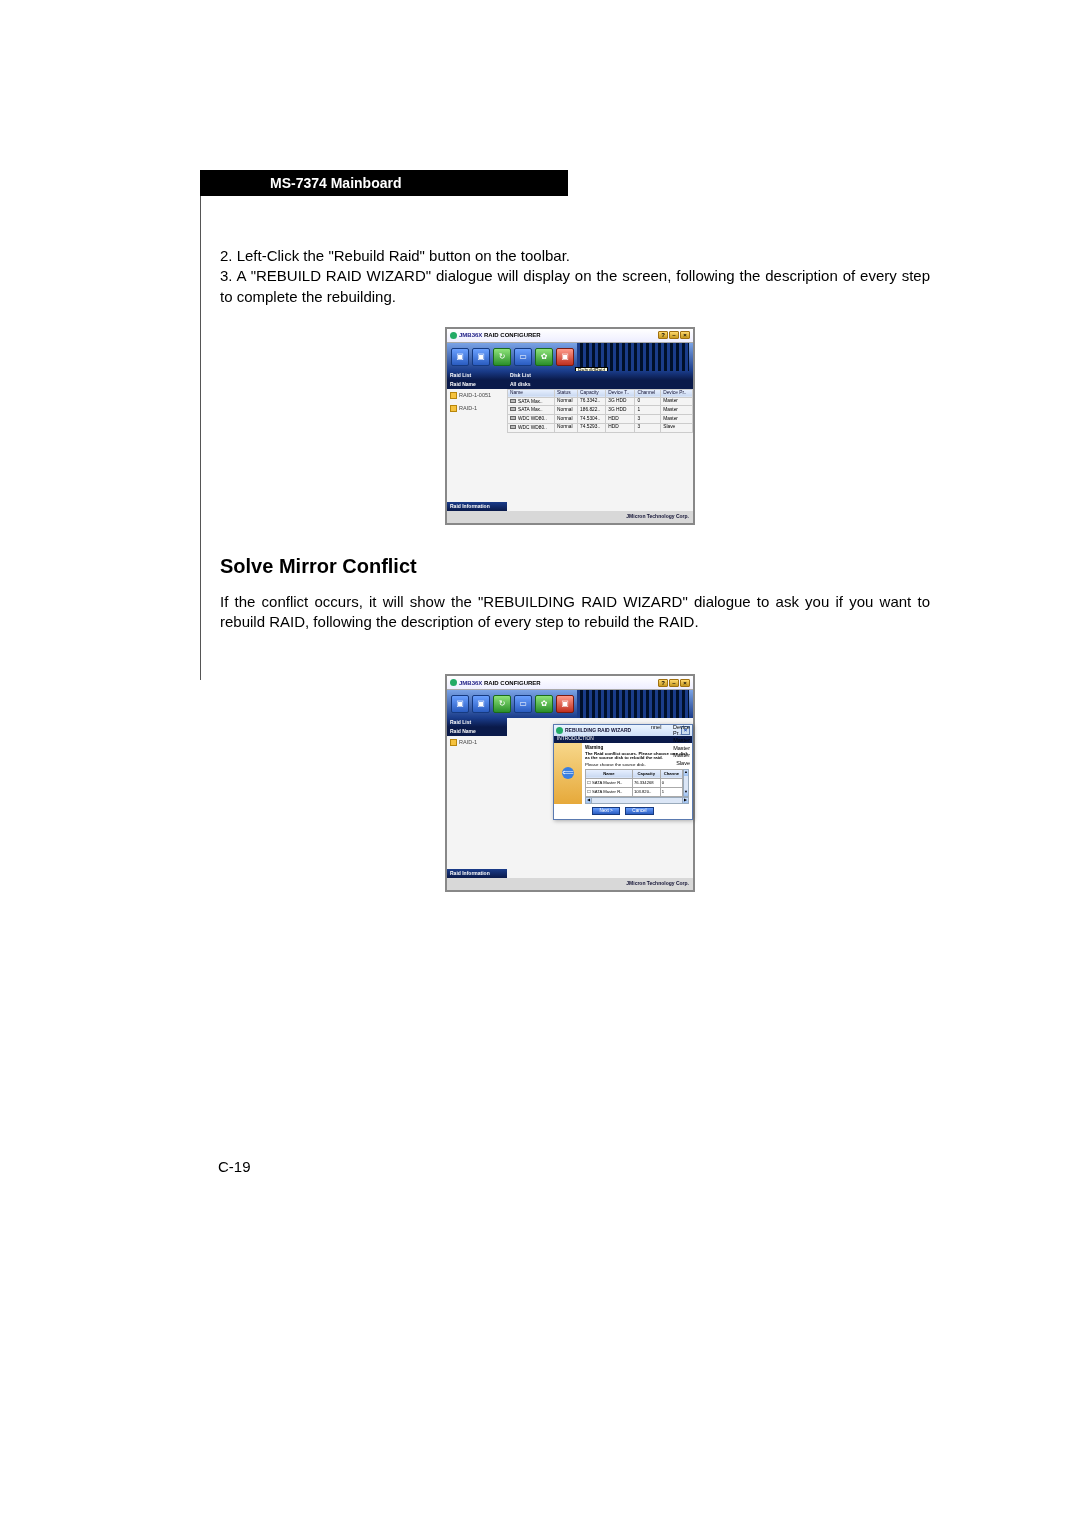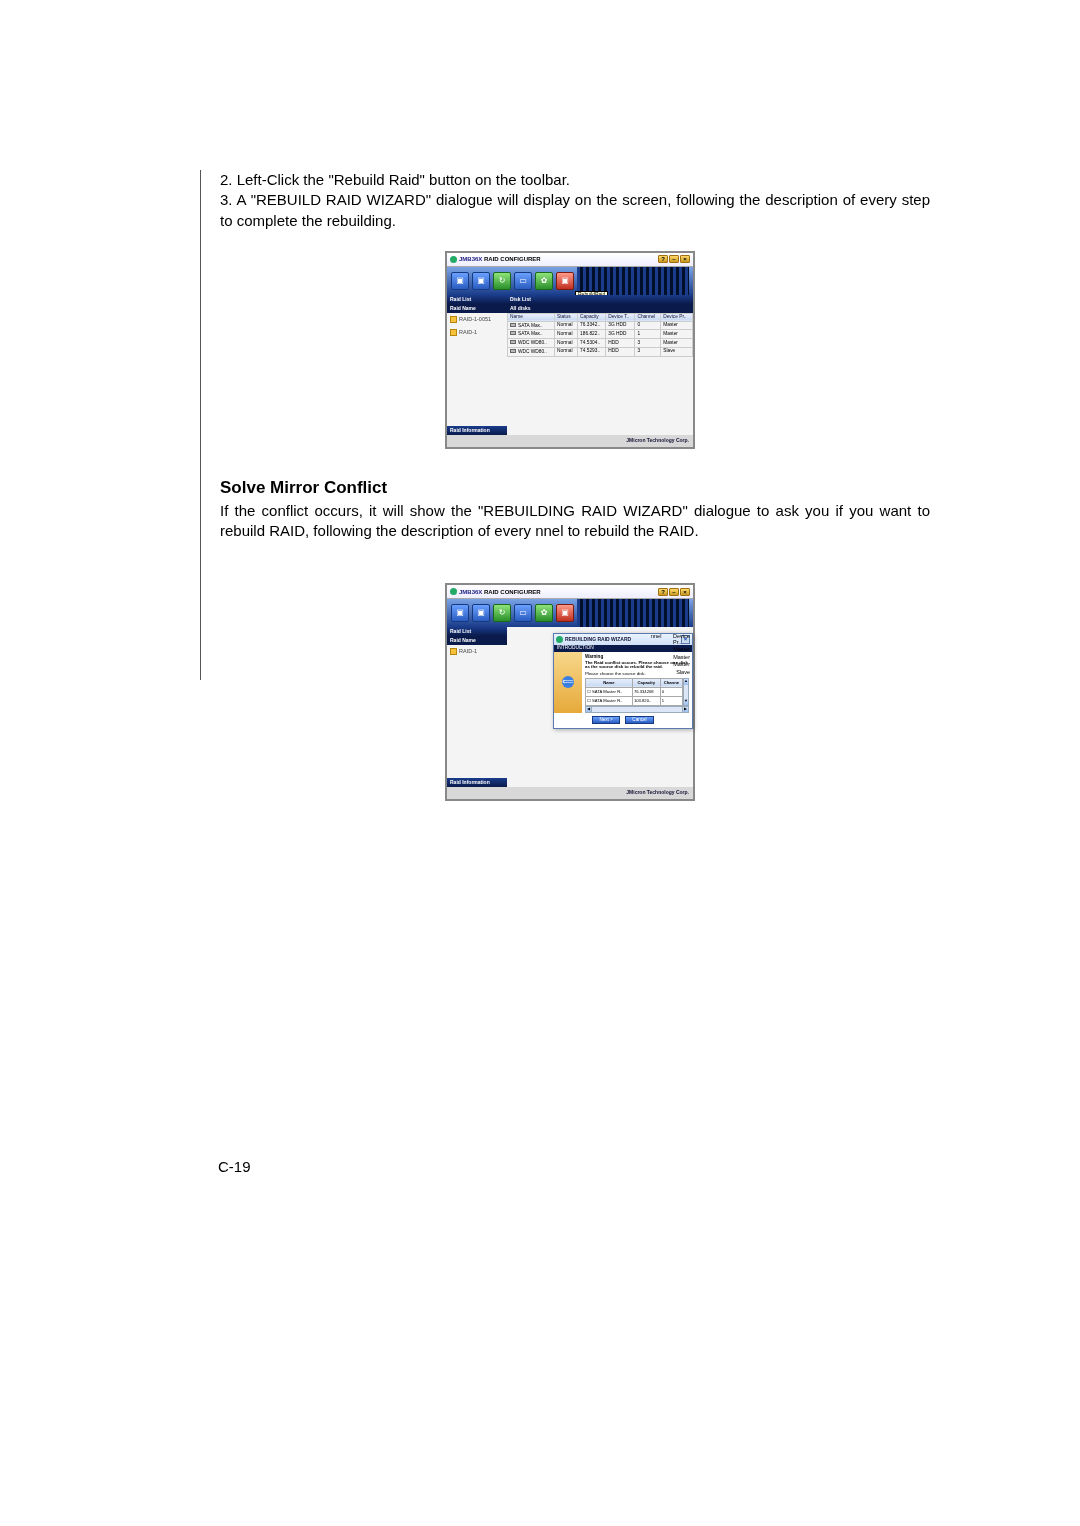--- a/index.html
+++ b/index.html
@@ -40,24 +40,24 @@
   }
   .body-text {
     font-size: 15px;
     line-height: 1.35;
     color: #000;
     margin-left: 20px;
     margin-right: 10px;
     text-align: justify;
   }
   .section-heading {
-    font-size: 17px;
+    font-size: 20px;
     font-weight: bold;
     margin-top: 28px;
-    margin-bottom: 1px;
+    margin-bottom: 12px;
   }
   .page-num {
     position: absolute;
     left: 218px;
     top: 1158px;
     font-size: 15px;
   }
 
   
   .shot {
@@ -239,20 +239,23 @@
   .visible-col { padding-left:2px; }
   .visible-col .vrow { display:flex; justify-content:space-between; padding:2px 3px 0 0;}
 </style>
 </head>
 <body>
 
 <div class="vline"></div>
 
 <div class="page">
 
+  <div class="header-bar">
+    <span>MS-7374 Mainboard</span>
+  </div>
 
   <div class="body-text">
     <div>2. Left-Click the "Rebuild Raid" button on the toolbar.</div>
     <div>3. A "REBUILD RAID WIZARD" dialogue will display on the screen, following the description of every step to complete the rebuilding.</div>
   </div>
 
   <div class="shot">
     <div class="titlebar">
       <div class="left">
         <div class="logo"></div>
@@ -350,21 +353,21 @@
               </tr>
         </tbody>
           </table>
       </div>
     </div>
     <div class="footer">JMicron Technology Corp.</div>
   </div>
 
   <div class="body-text">
     <div class="section-heading">Solve Mirror Conflict</div>
-    <div>If the conflict occurs, it will show the "REBUILDING RAID WIZARD" dialogue to ask you if you want to rebuild RAID, following the description of every nnel to rebuild the RAID.</div>
+    <div>If the conflict occurs, it will show the "REBUILDING RAID WIZARD" dialogue to ask you if you want to rebuild RAID, following the description of every step to rebuild the RAID.</div>
   </div>
 
   <div class="shot" style="margin-top:42px;">
     <div class="titlebar">
       <div class="left">
         <div class="logo"></div>
         <div class="name">
           <span class="jm">JMB36X</span><span> RAID CONFIGURER</span>
         </div>
       </div>

